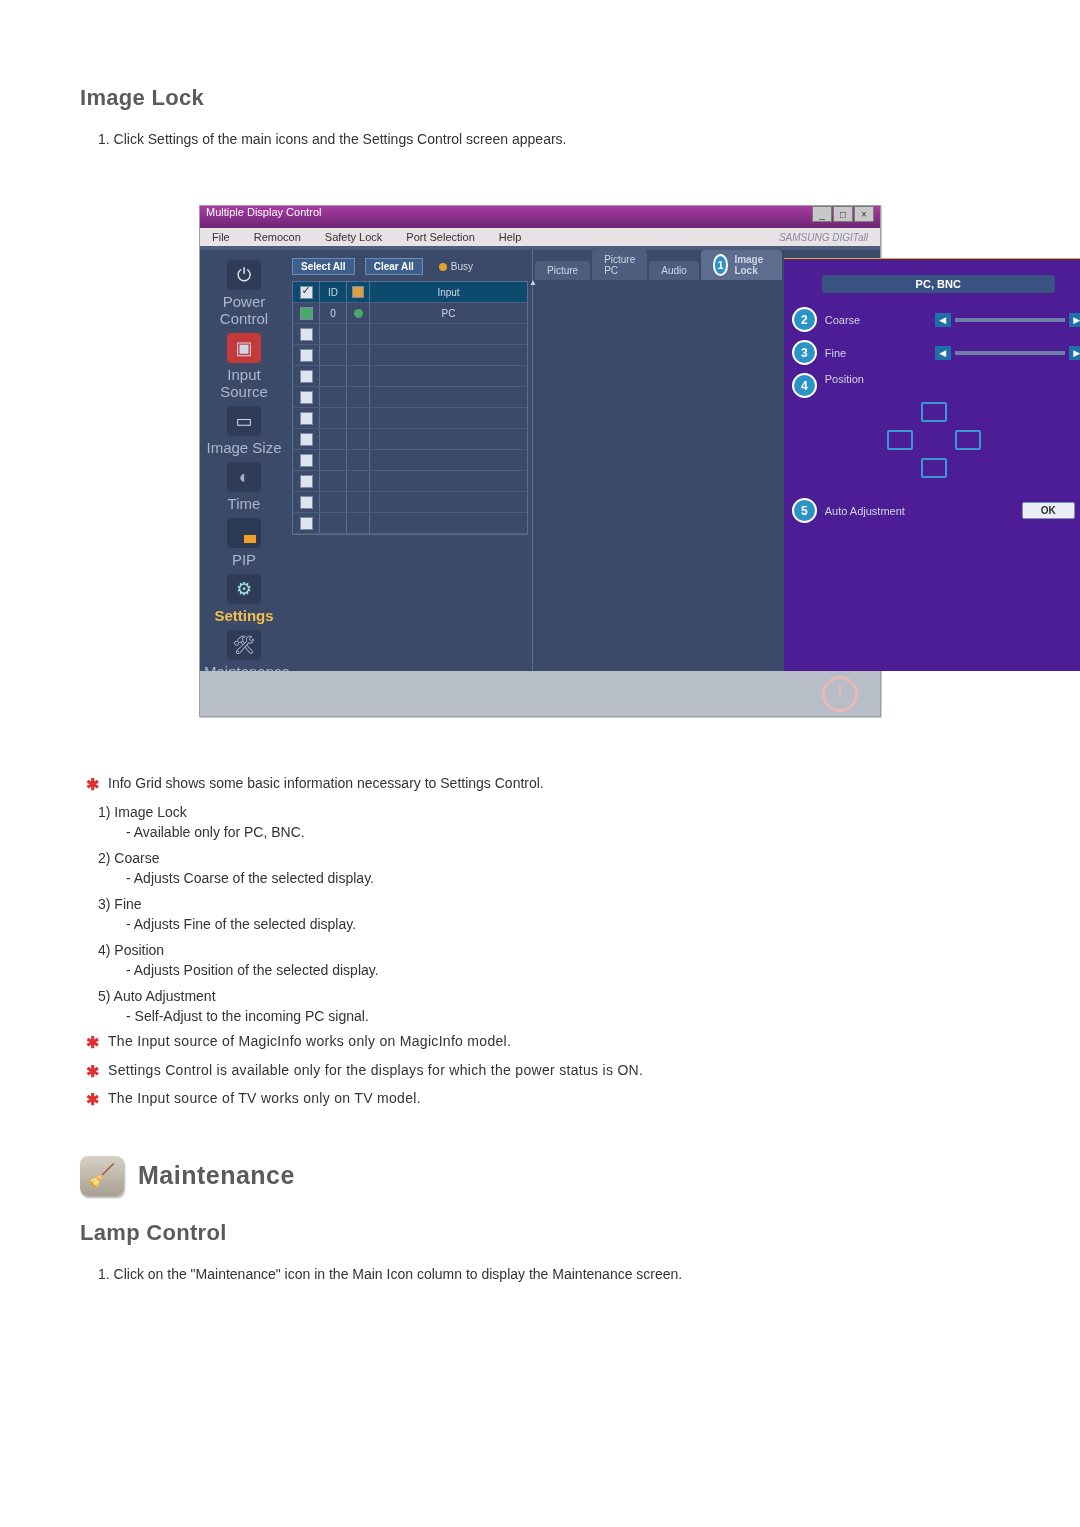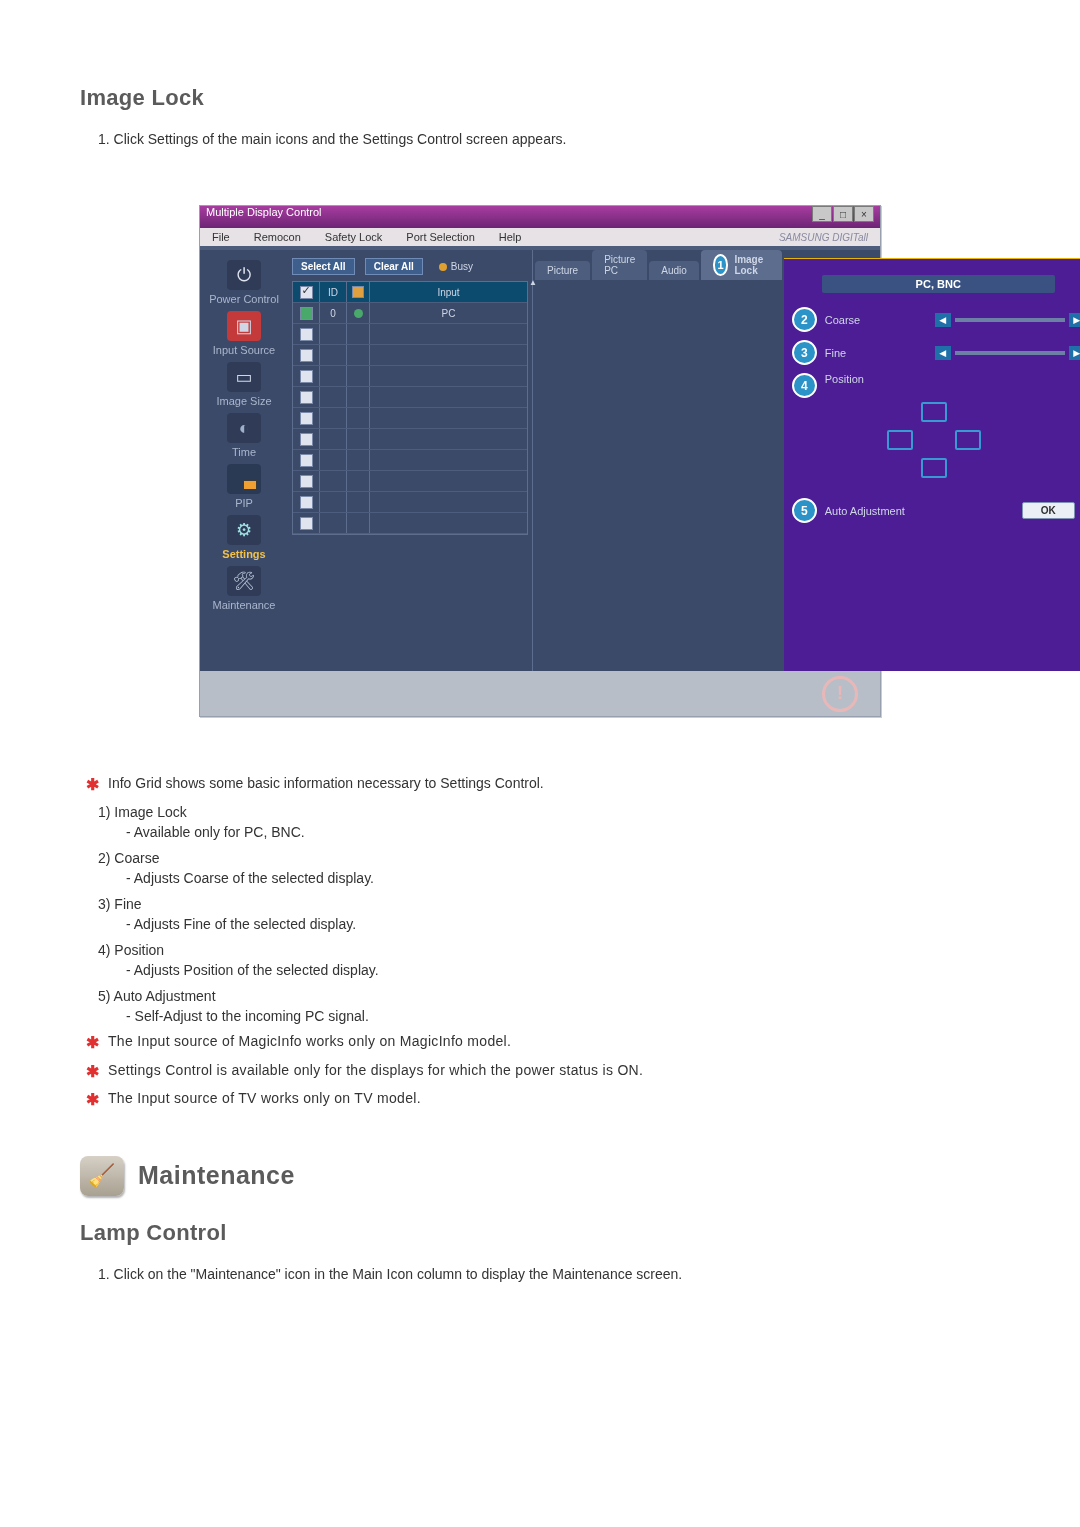--- a/index.html
+++ b/index.html
@@ -18,21 +18,21 @@
 .sb-item{width:80px;text-align:center}
 .sb-ico{width:34px;height:30px;margin:0 auto 3px auto;border-radius:4px;display:flex;align-items:center;justify-content:center;font-size:18px;color:#cfd6e6}
 .sb-item.power .sb-ico{background:#2f3b57;color:#dfe4ef}
 .sb-item.input .sb-ico{background:#c43a3a}
 .sb-item.isize .sb-ico{background:#2f3b57}
 .sb-item.time .sb-ico{background:#2f3b57;color:#9fb0c9}
 .sb-item.pip .sb-ico{background:#2a3a55;position:relative}
 .sb-item.pip .sb-ico::after{content:"";position:absolute;right:4px;bottom:4px;width:12px;height:8px;background:#f0a030;border:1px solid #3a3a3a}
 .sb-item.settings .sb-ico{background:#2f3b57;color:#9ee0e0}
 .sb-item.maint .sb-ico{background:#2f3b57;color:#b8c4d6}
-.sb-lbl{font-size:11px;color:#aab6cc}
+.sb-lbl{font-size:15px;color:#aab6cc}
 .sb-item.settings .sb-lbl{color:#f2c14a;font-weight:bold}
 .ss-center{flex:0 0 236px;padding:8px 4px 0 4px}
 .toolbar{display:flex;align-items:center;gap:10px;margin-bottom:6px}
 .toolbar .btn{font-size:10px;color:#fff;background:#3e5e8c;padding:2px 8px;border:1px solid #6f8bb6;font-weight:bold}
 .toolbar .busy{display:flex;align-items:center;gap:4px;color:#cfd6e6;font-size:10px;margin-left:6px}
 .toolbar .busy i{width:8px;height:8px;border-radius:50%;background:#e0a030}
 .grid{border:1px solid #5c6d8e}
 .grid-row{display:flex;height:20px;border-bottom:1px solid #4c5d7e}
 .grid-hdr{background:#0c4a6e;color:#cfd6e6;font-size:10px}
 .cell-chk{width:26px;border-right:1px solid #5c6d8e;display:flex;align-items:center;justify-content:center}

